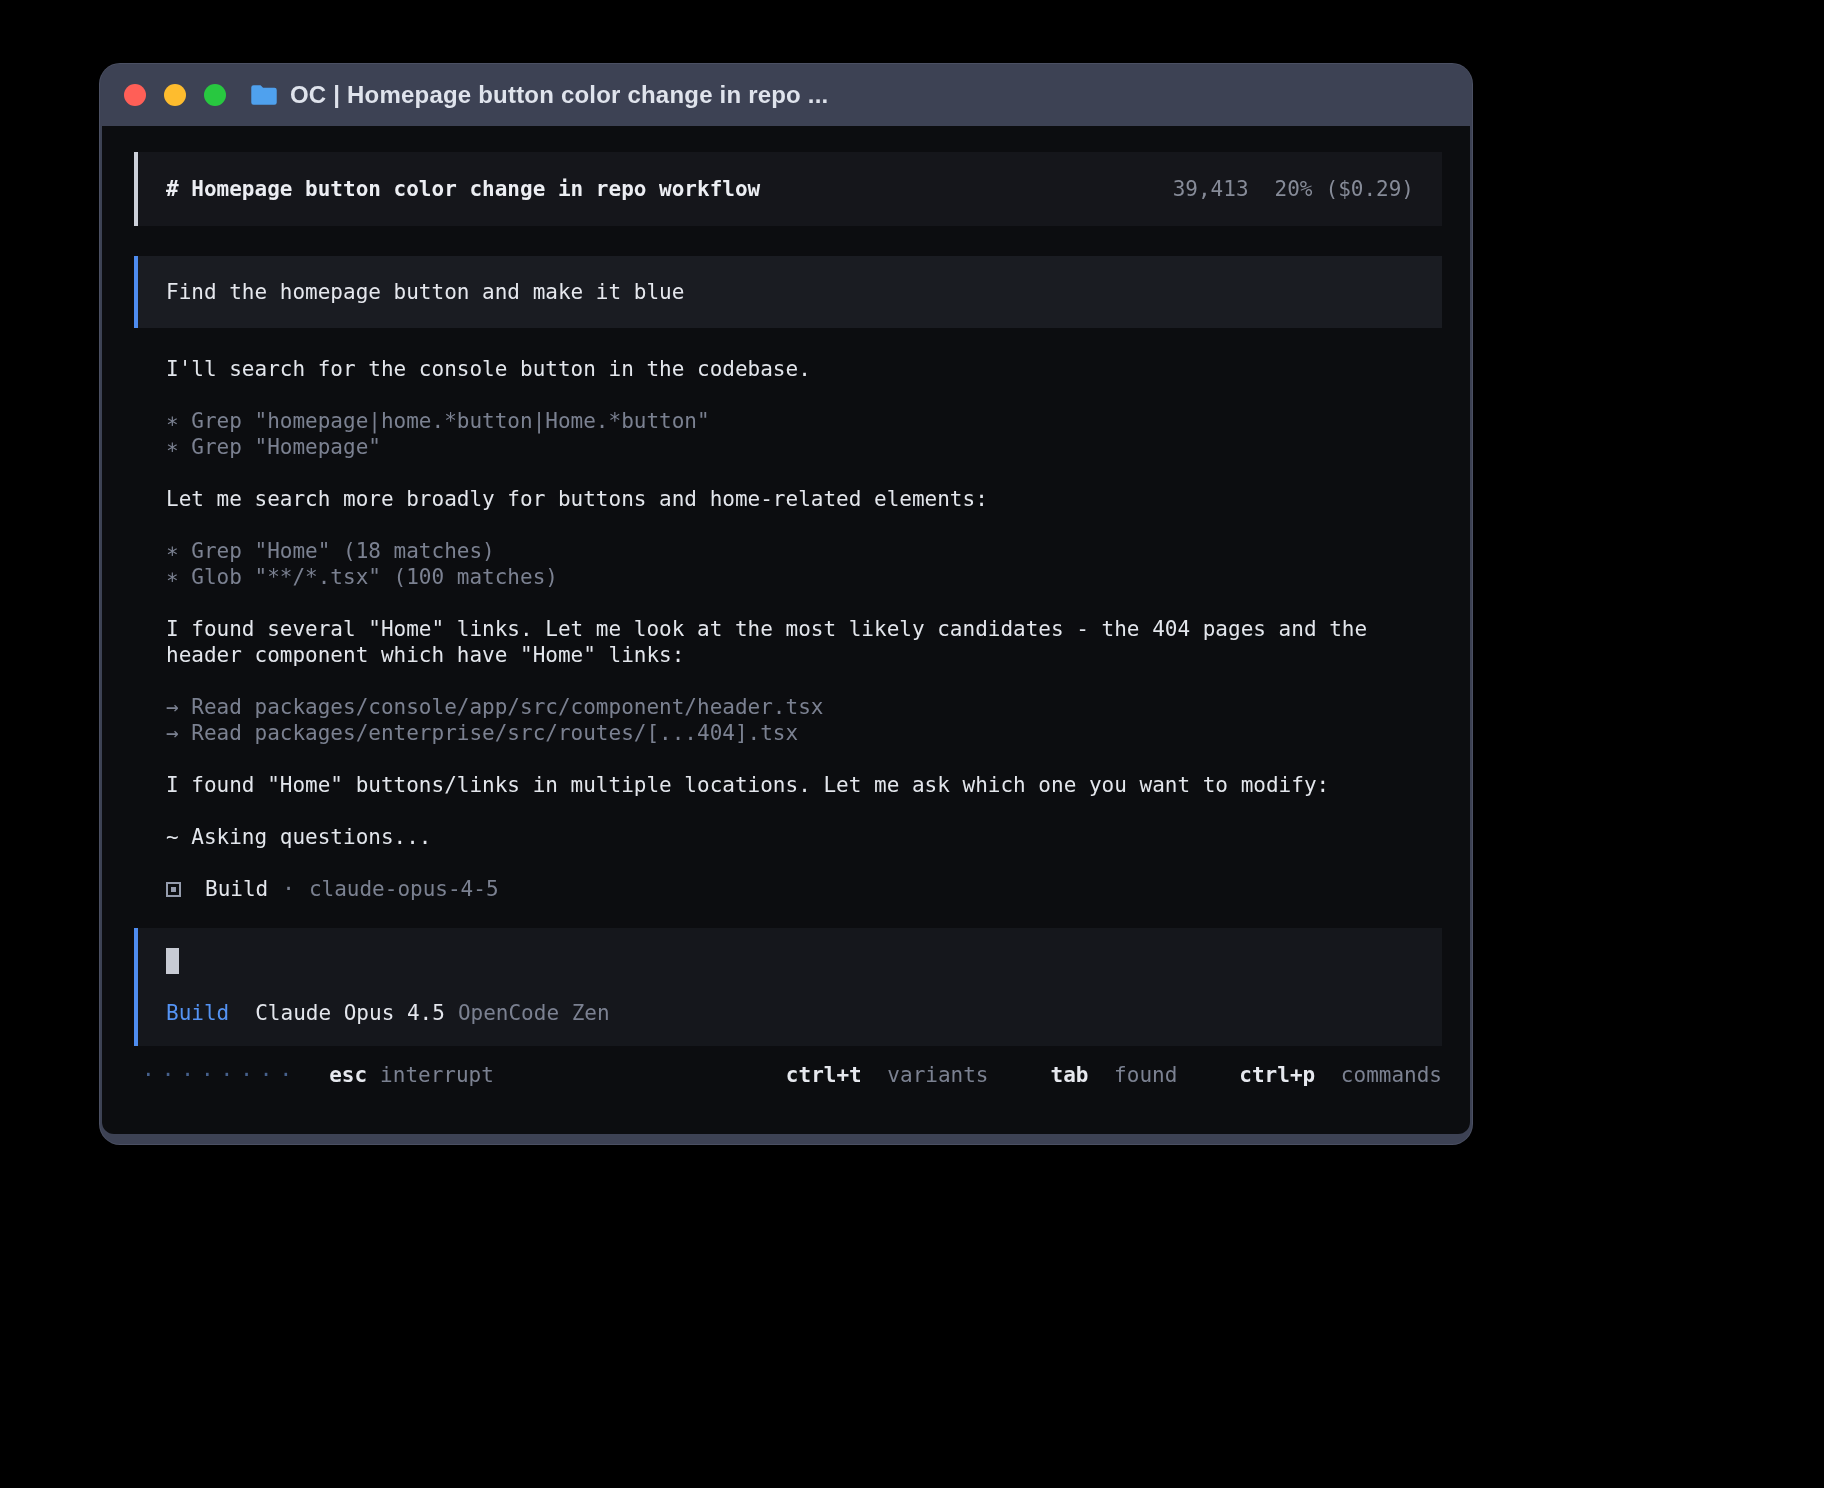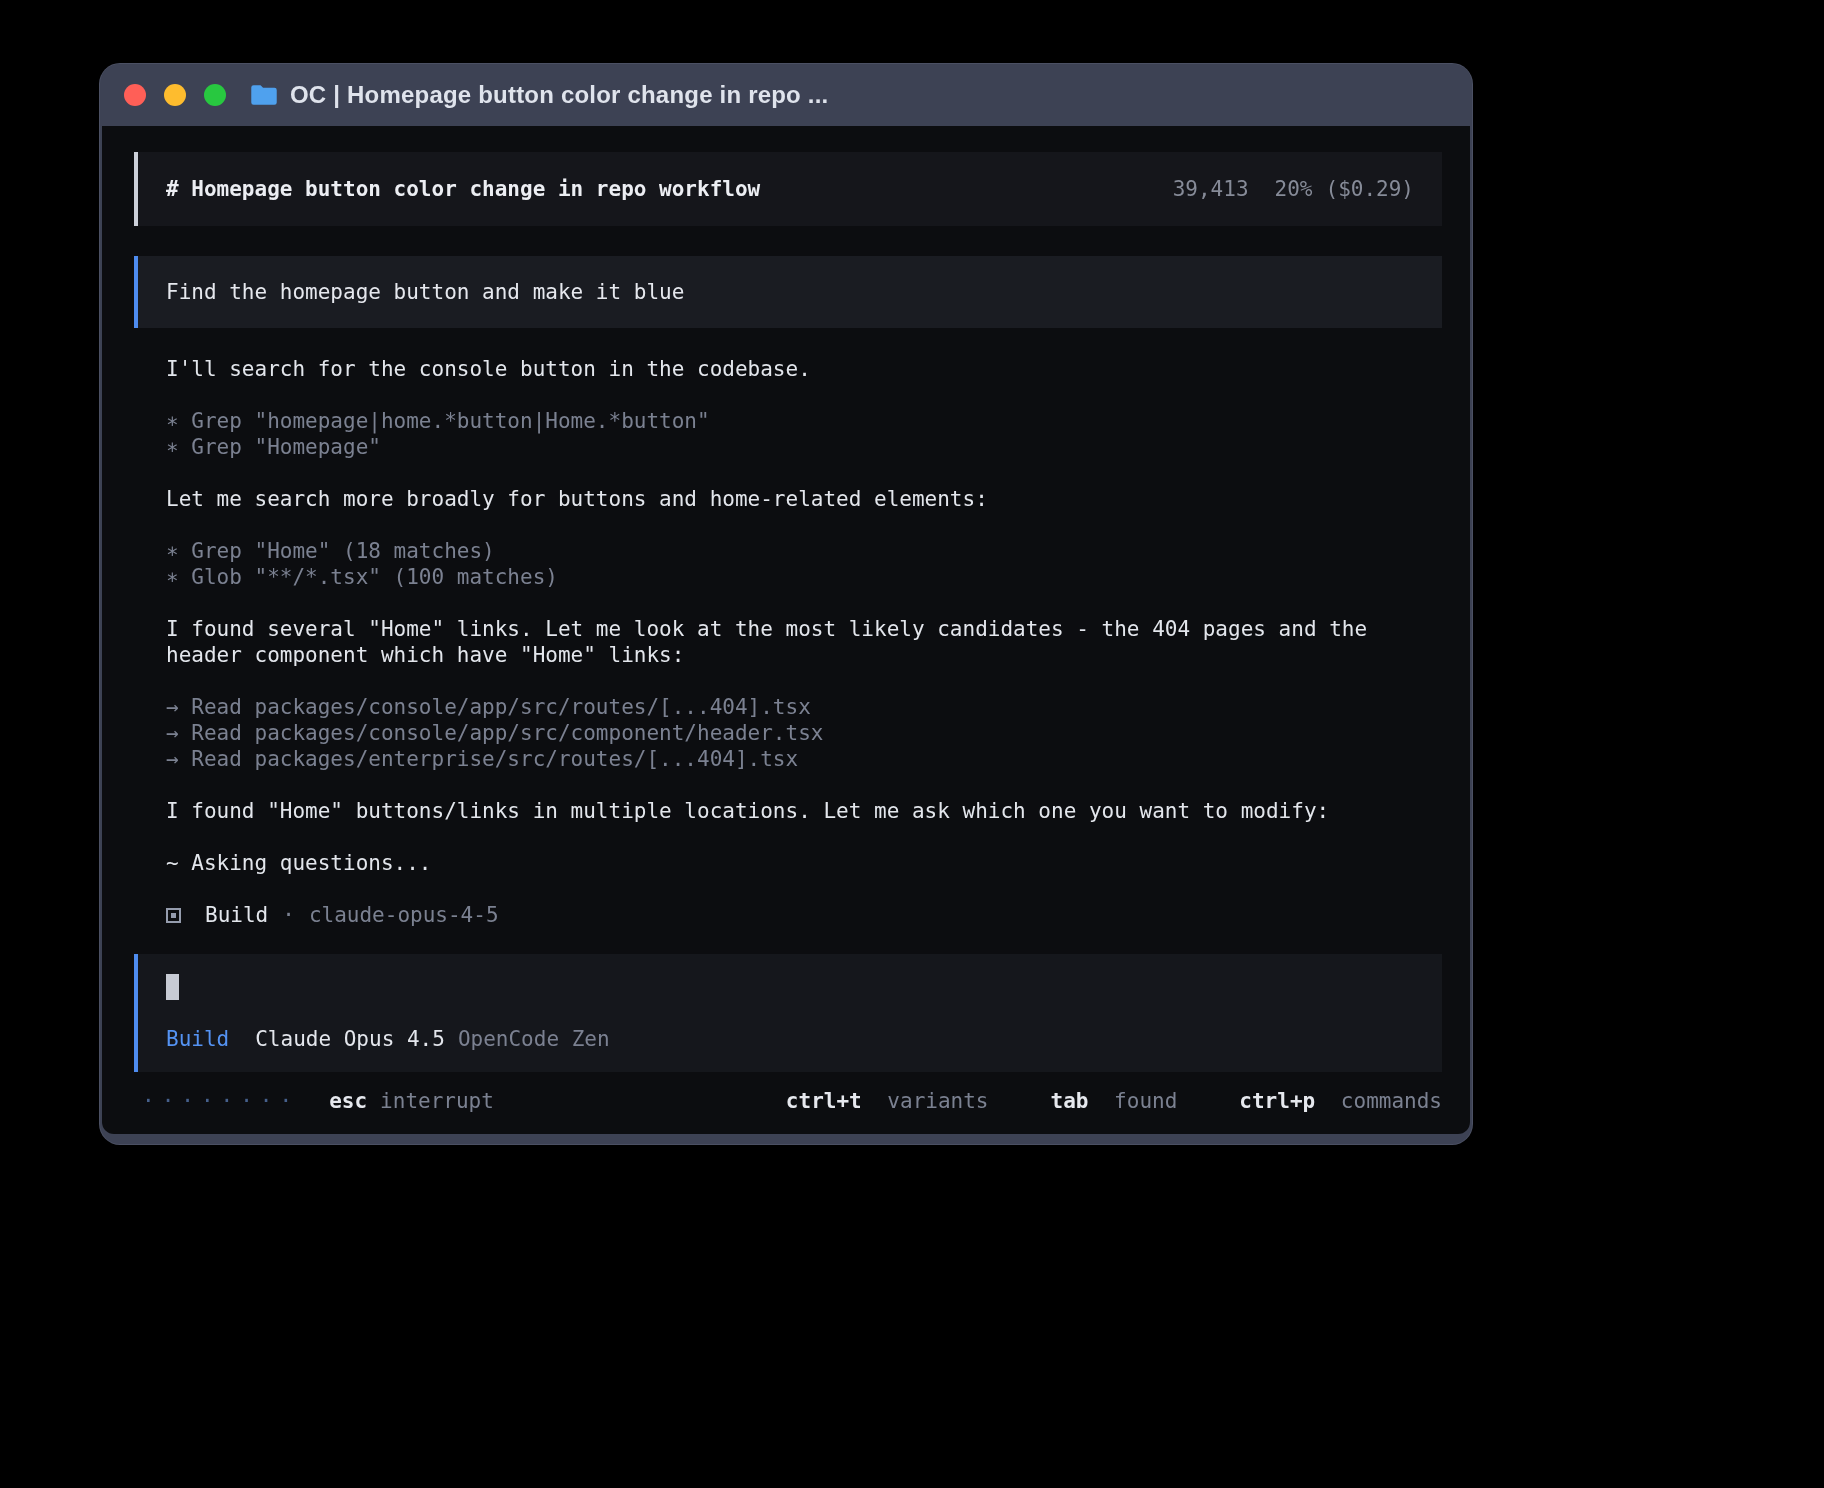--- a/index.html
+++ b/index.html
@@ -162,21 +162,20 @@
       <div class="txt">Let me search more broadly for buttons and home-related elements:</div>
 
       <div class="tool">
         <div>∗ Grep "Home" (18 matches)</div>
         <div>∗ Glob "**/*.tsx" (100 matches)</div>
       </div>
 
       <div class="txt">I found several "Home" links. Let me look at the most likely candidates - the 404 pages and the header component which have "Home" links:</div>
 
       <div class="tool">
-        <div>→ Read packages/console/app/src/routes/[...404].tsx</div>
         <div>→ Read packages/console/app/src/component/header.tsx</div>
         <div>→ Read packages/enterprise/src/routes/[...404].tsx</div>
       </div>
 
       <div class="txt">I found "Home" buttons/links in multiple locations. Let me ask which one you want to modify:</div>
 
       <div class="txt">~ Asking questions...</div>
 
       <div class="agent-line">
         <span class="agent-icon"></span>

